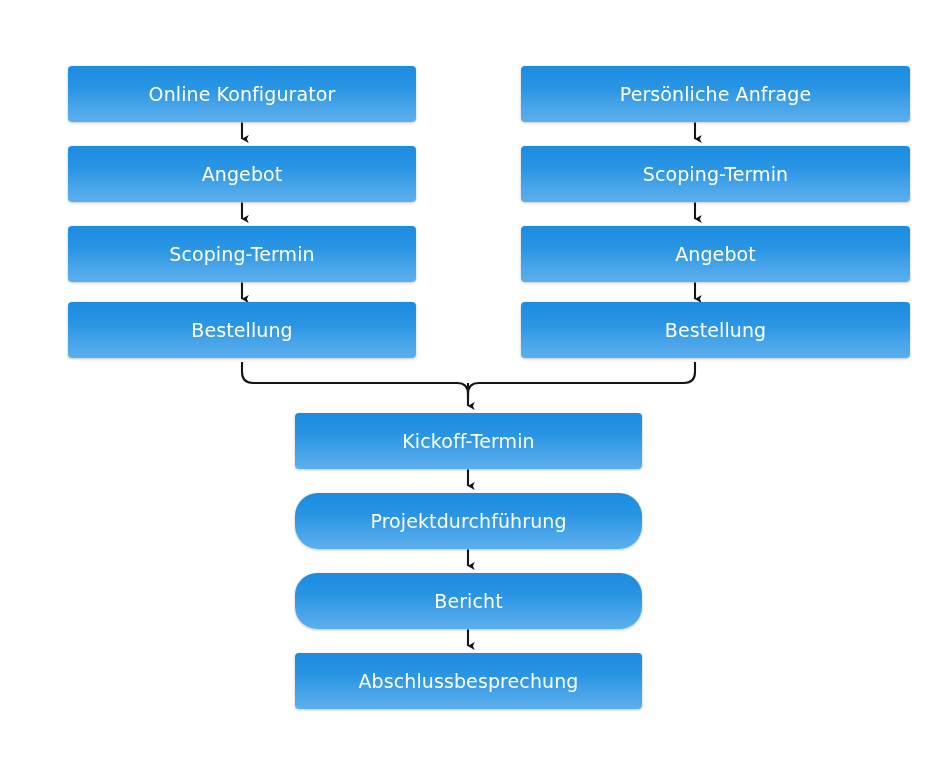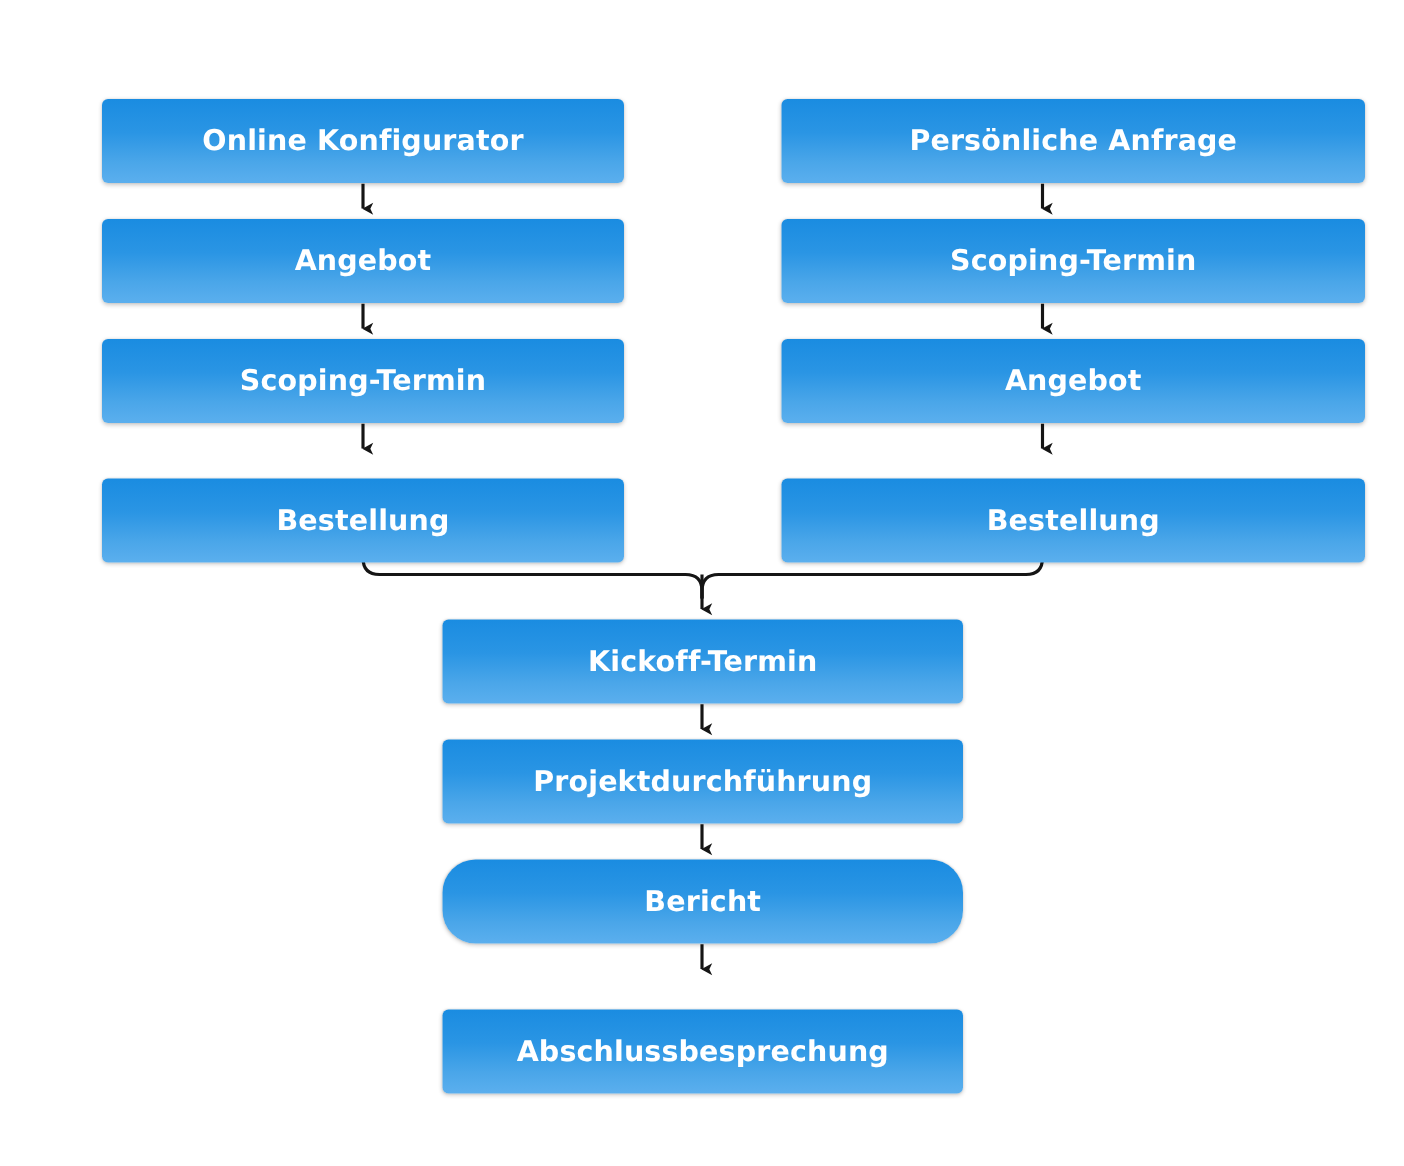--- a/index.html
+++ b/index.html
@@ -40,44 +40,44 @@
     align-items: center;
     justify-content: center;
     height: 56px;
     border-radius: 4px;
     background: linear-gradient(to bottom, #1a8ce1 0%, #2a95e4 40%, #4aa6e9 75%, #5bafee 100%);
     box-shadow: 0 1px 3px rgba(0,0,0,0.22), 0 0 1px rgba(0,0,0,0.10);
     color: #ffffff;
   }
   .node .node-label {
     font-size: 19px;
-    font-weight: 700;
+    font-weight: 400;
     line-height: 1;
     color: #ffffff;
     letter-spacing: 0.1px;
     text-align: center;
     white-space: nowrap;
     user-select: none;
   }
 
   
   .col-left  { left: 68px;  width: 348px; }
   .col-right { left: 521px; width: 389px; }
   .col-mid   { left: 295px; width: 347px; }
 
   
   .row-1 { top: 66px; }
   .row-2 { top: 146px; }
   .row-3 { top: 226px; }
-  .row-4 { top: 319px; }
+  .row-4 { top: 302px; }
 
   .mrow-1 { top: 413px; }
-  .mrow-2 { top: 493px; }
+  .mrow-2 { top: 493px; border-radius: 23px; }
   .mrow-3 { top: 573px; border-radius: 22px; }
-  .mrow-4 { top: 673px; }
+  .mrow-4 { top: 653px; }
 </style>
 </head>
 <body>
 
 <div id="canvas">
 
   <svg id="connectors" viewBox="0 0 936 777" width="936" height="777">
     <defs>
       <marker id="arrowhead" markerWidth="9" markerHeight="9" refX="4.2" refY="7.4" orient="auto" markerUnits="userSpaceOnUse">
         <path d="M 0.3 0.6 L 4.3 7.9 L 8.3 0.6 L 4.3 2.5 Z" fill="#151515"></path>

